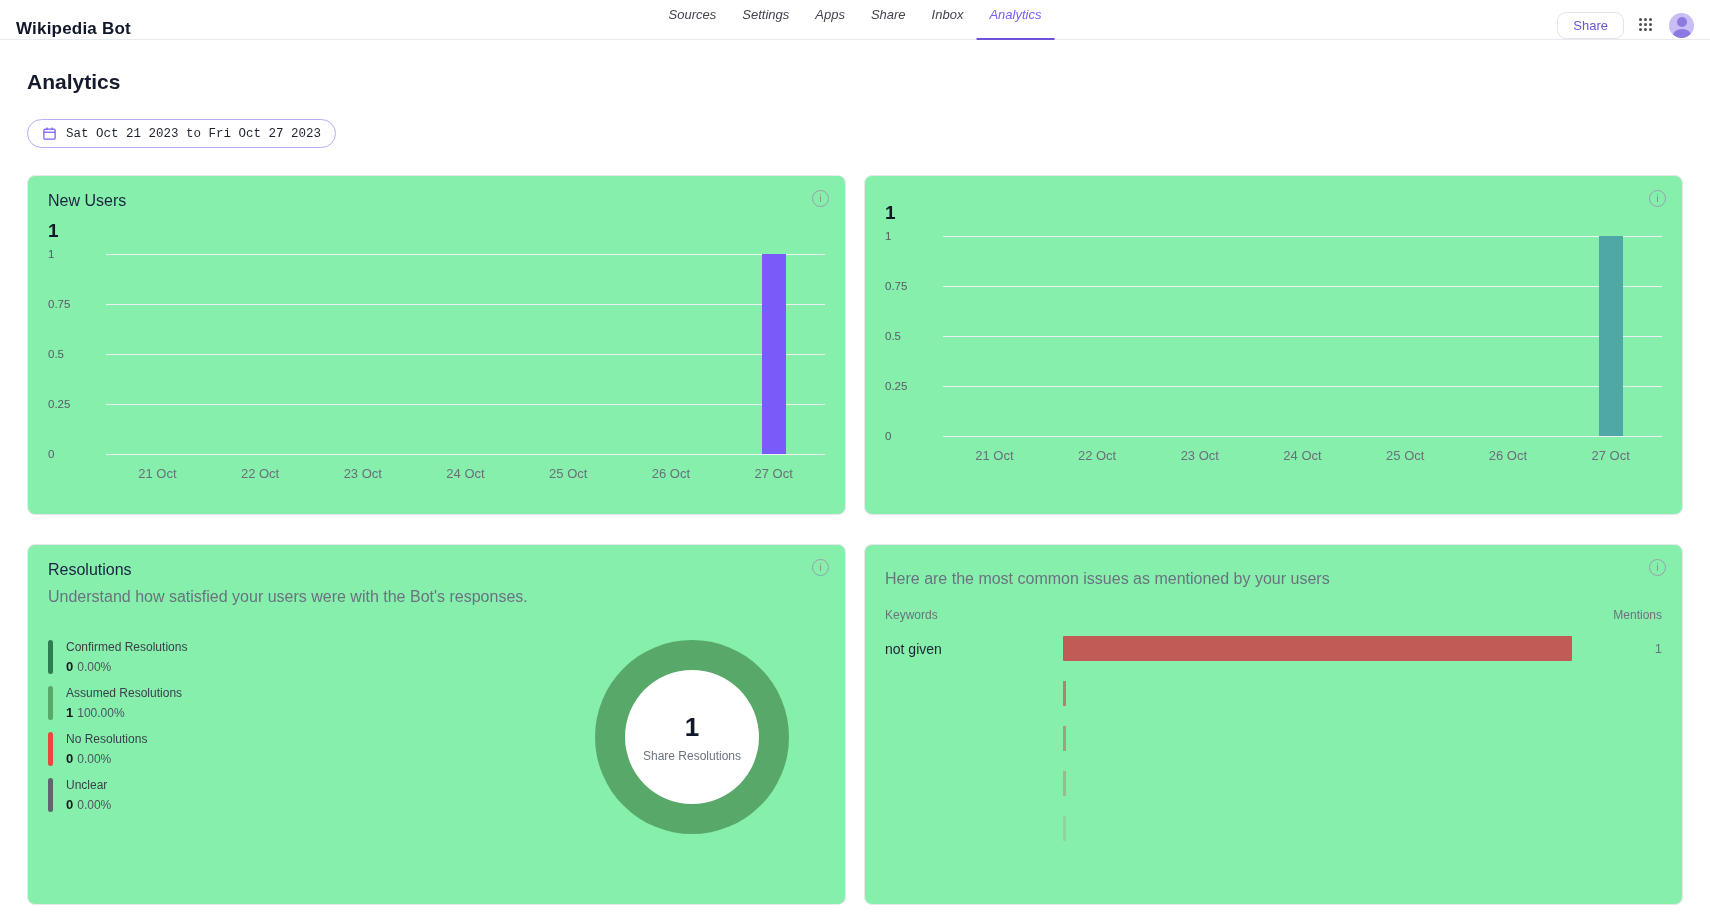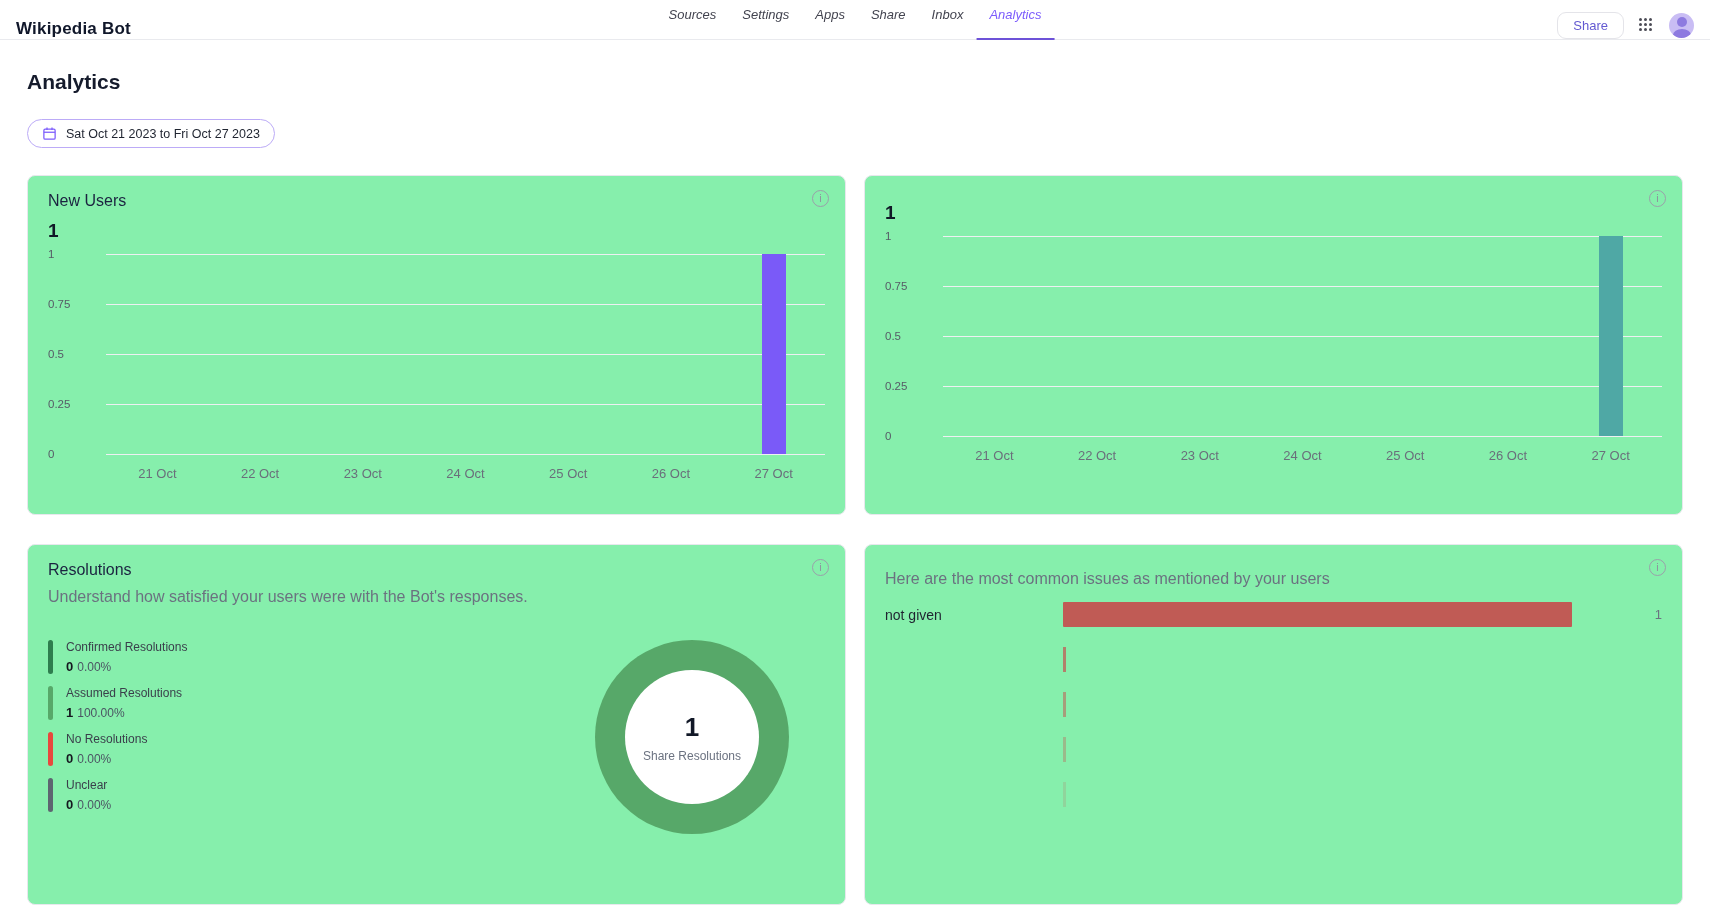--- a/index.html
+++ b/index.html
@@ -33,21 +33,21 @@
   .avatar { width:25px; height:25px; border-radius:50%; background:#c9bdf4; position:relative; overflow:hidden; cursor:pointer; }
   .avatar .head { position:absolute; top:4px; left:50%; transform:translateX(-50%); width:10px; height:10px; border-radius:50%; background:#8d7ae0; }
   .avatar .torso { position:absolute; top:16px; left:50%; transform:translateX(-50%); width:18px; height:12px; border-radius:50% 50% 0 0; background:#8d7ae0; }
 
   
   .main { padding:0 27px; }
   .page-title { margin-top:30px; font-size:21px; font-weight:700; color:#151b2c; }
   .date-btn {
     margin-top:25px; display:inline-flex; align-items:center; gap:9px; cursor:pointer;
     border:1px solid #bcabf7; border-radius:15px; padding:6px 14px; background:#fff;
-    font-size:12.5px; color:#1f2430; font-family:Liberation Sans, sans-serif;
+    font-size:12.5px; color:#1f2430; font-family:Liberation Mono, monospace;
   }
   .date-btn svg { display:block; }
 
   .cards { display:grid; grid-template-columns:1fr 1fr; gap:29px 18px; margin-top:27px; }
   .card {
     border:1px solid #e7e8ed; border-radius:8px; background:#86efac;
     padding:16px 20px 18px; position:relative;
   }
   .chart-card { height:340px; }
   .bottom-card { height:361px; }
@@ -266,20 +266,24 @@
             </div>
           </div>
         </div>
       </div>
     </div>
 
     <div class="card bottom-card">
       <i class="info-icon"></i>
       <div class="card-sub">Here are the most common issues as mentioned by your users</div>
 
+      <div class="issues-header">
+        <span>Keywords</span>
+        <span>Mentions</span>
+      </div>
 
       <div class="issue-rows">
         <div class="issue-row">
           <div class="issue-label">not given</div>
           <div class="issue-track">
             <div class="issue-bar" style="width: 100%; background: rgb(192, 91, 85);"></div>
           </div>
           <div class="issue-value">1</div>
         </div>
 

